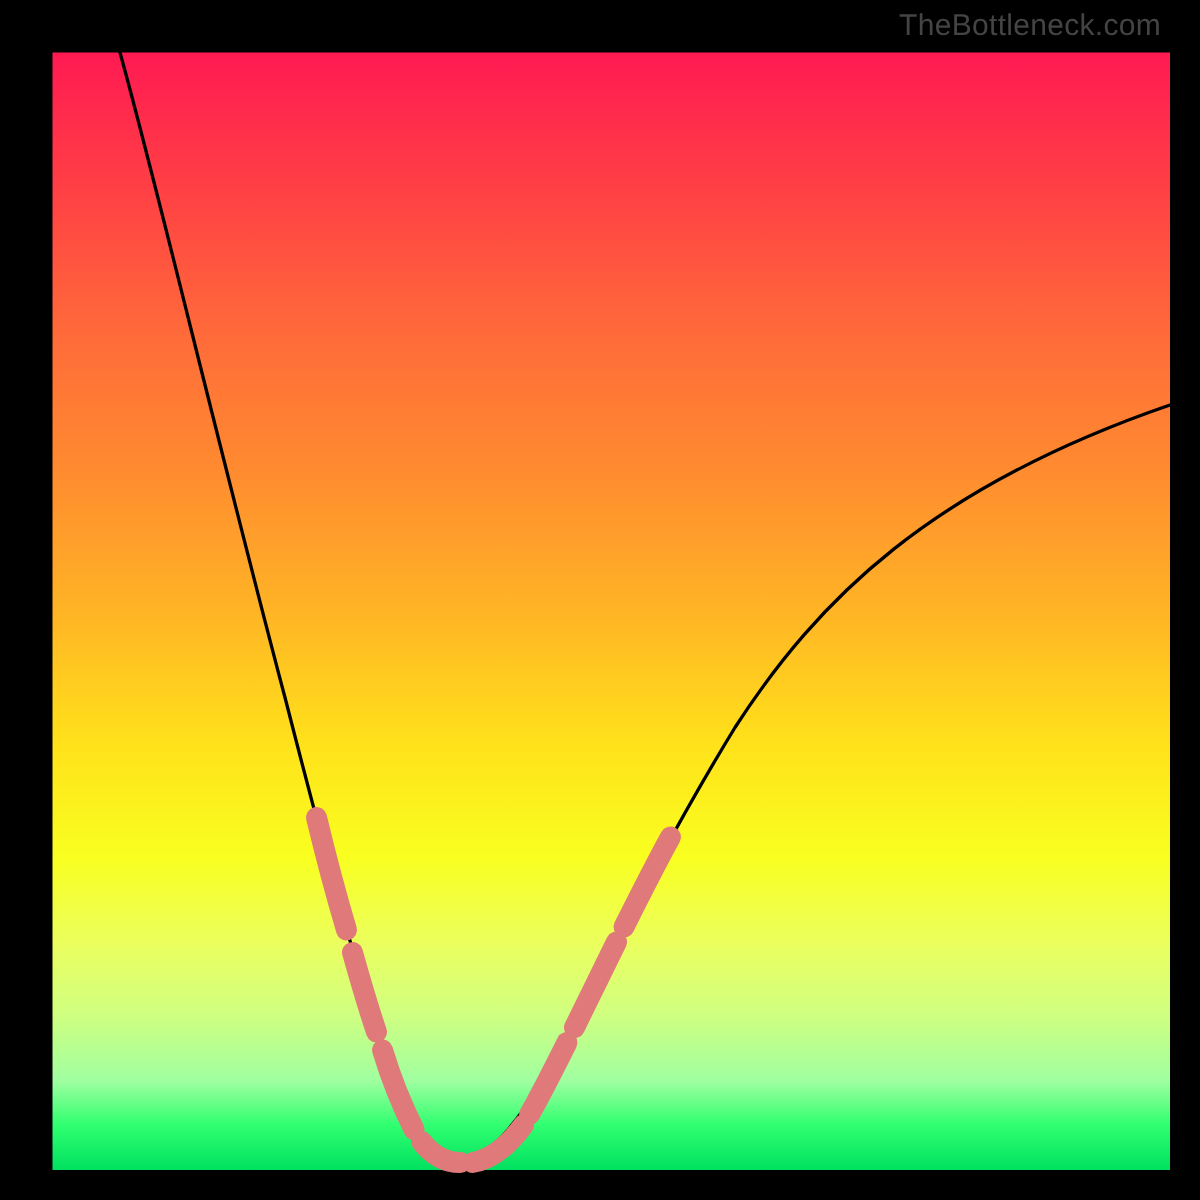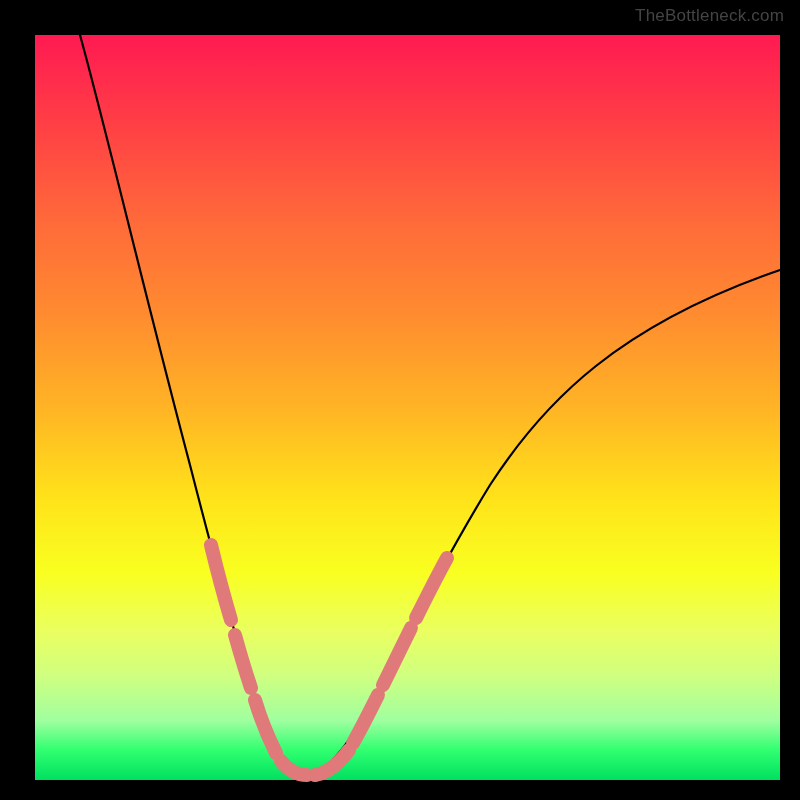--- a/index.html
+++ b/index.html
@@ -35,23 +35,23 @@
       #eaff60 80%,
       #d0ff80 86%,
       #a0ffa0 92%,
       #30ff70 96%,
       #00e060 100%
     );
   }
   .watermark {
     position: absolute;
     top: 6px;
-    right: 16px;
+    right: 26px;
     color: #444;
-    font-size: 17px;
+    font-size: 20px;
     font-weight: 500;
     letter-spacing: 0.2px;
     user-select: none;
     text-align: center;
   }
   svg.curve {
     position: absolute;
     left: 0; top: 0;
     width: 745px;
     height: 745px;

